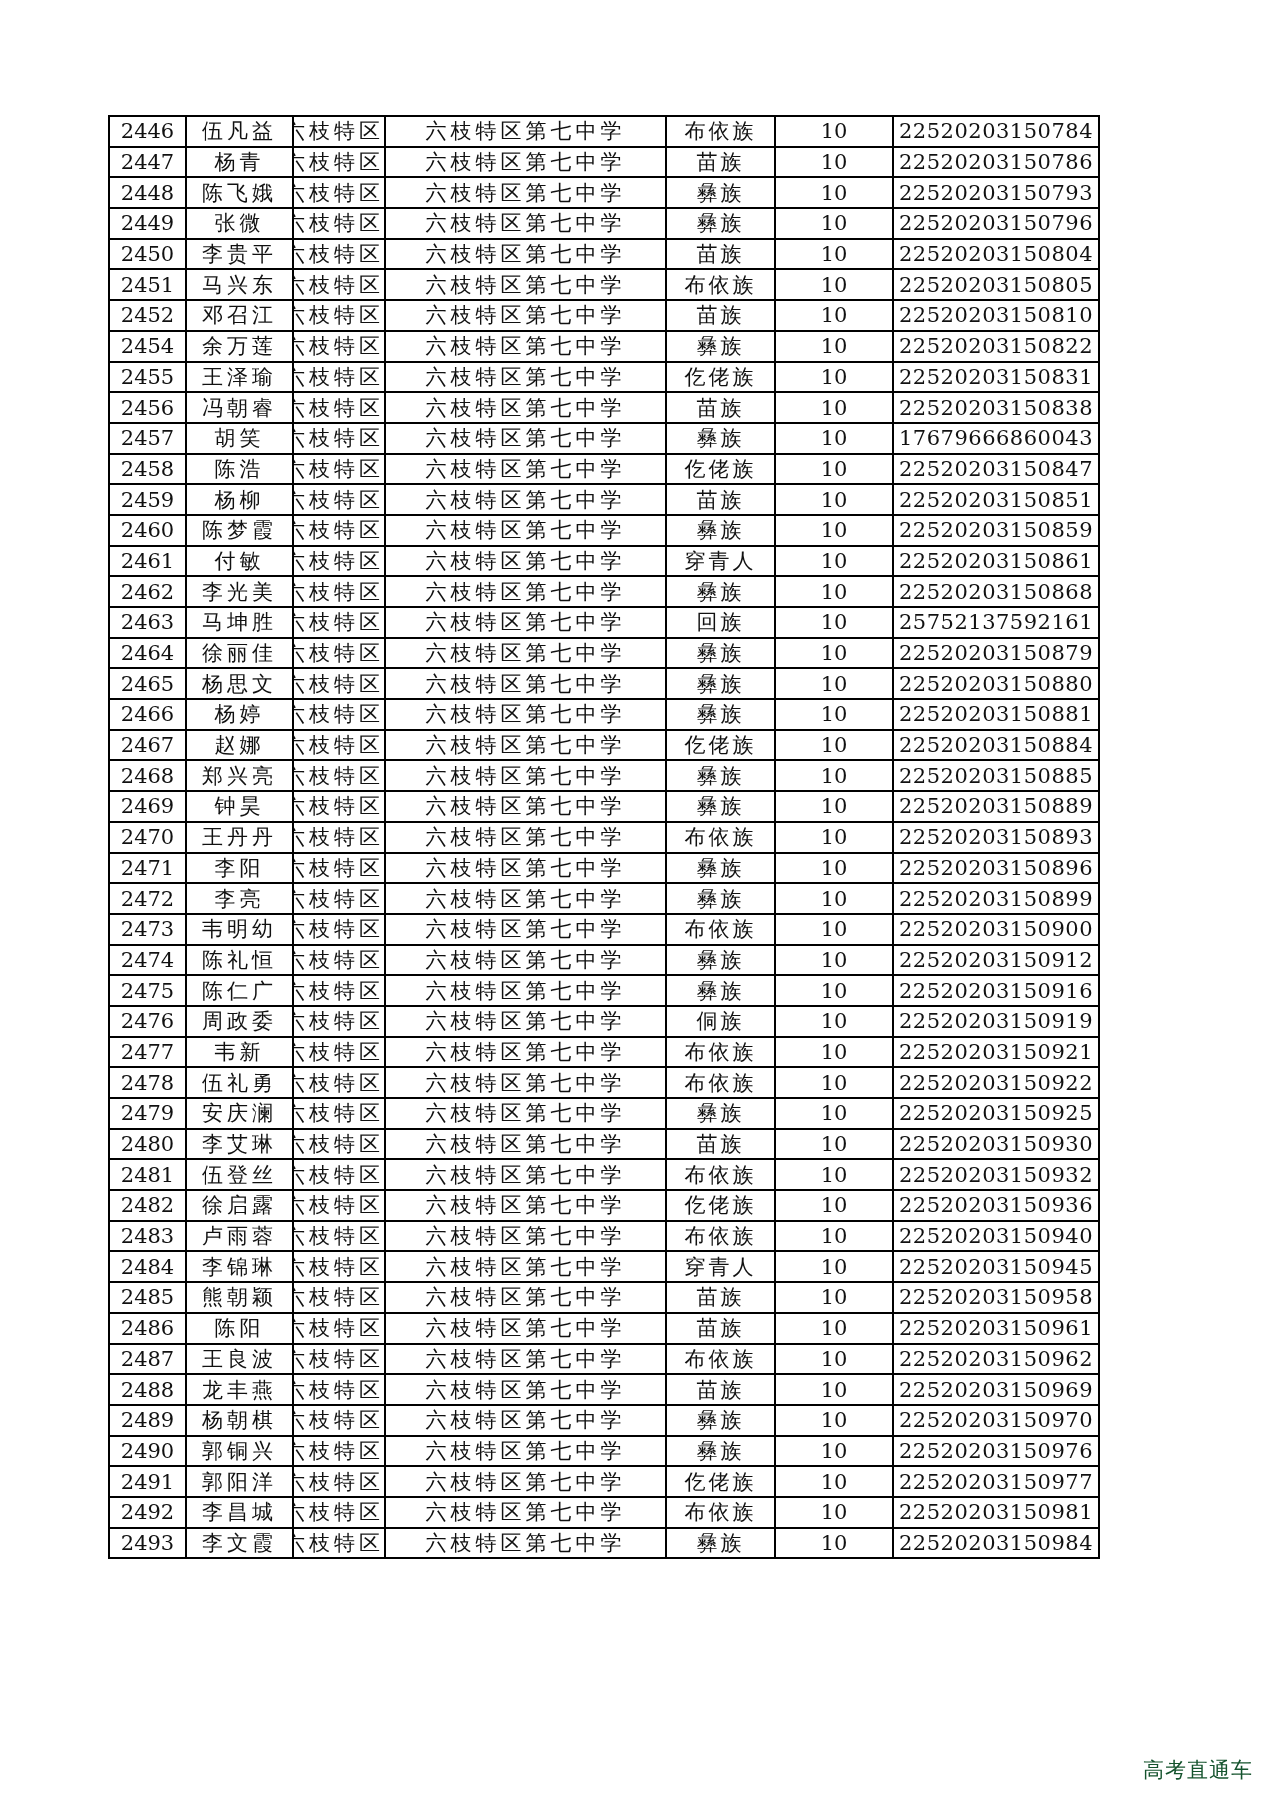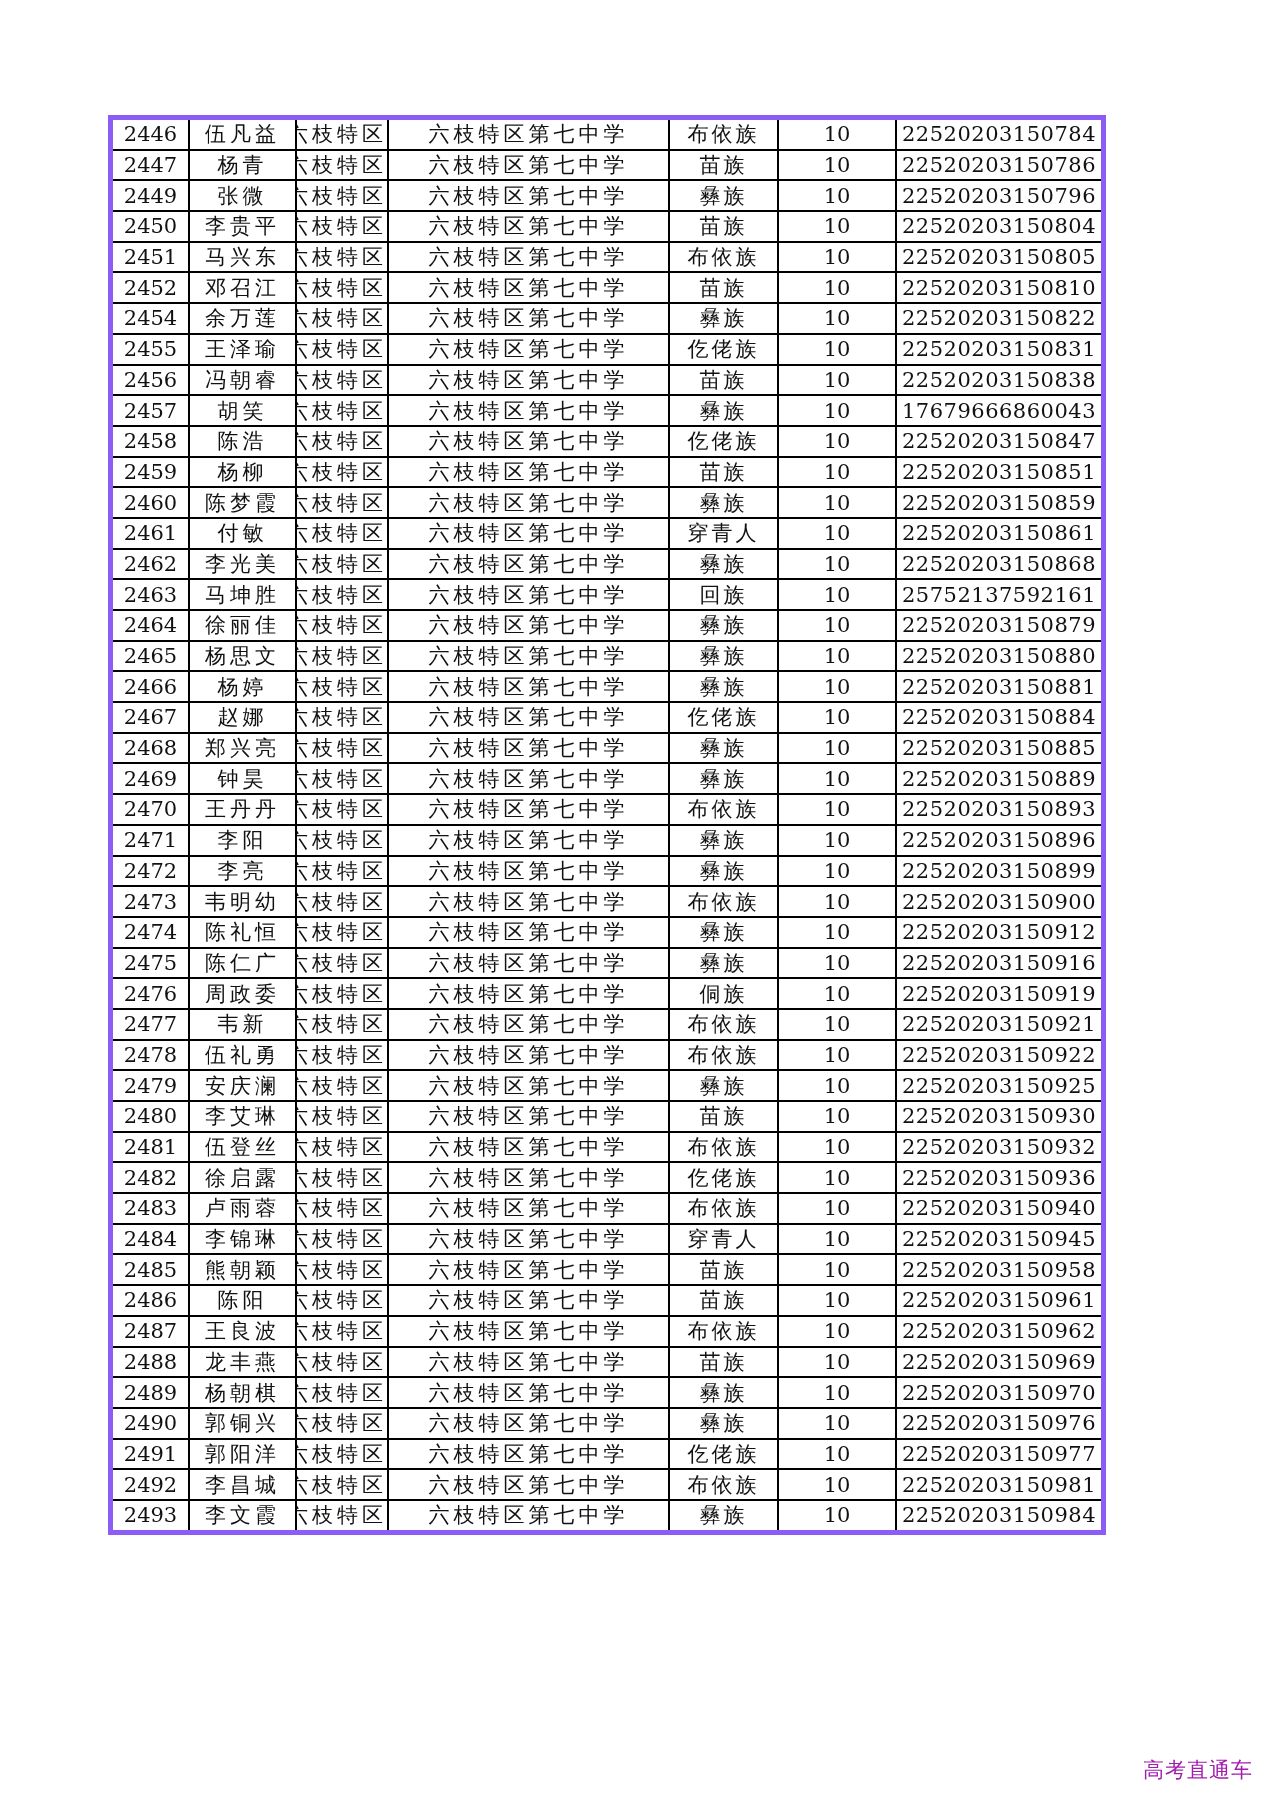--- a/index.html
+++ b/index.html
@@ -1,29 +1,29 @@
 <!DOCTYPE html>
 <html><head>
 <meta charset="utf-8">
 <style>
   html, body { margin: 0; padding: 0; background: #ffffff; }
   body { width: 1280px; height: 1810px; position: relative; overflow: hidden;
          font-family: "DejaVu Serif", "Liberation Serif", serif; color: #111; }
   table.roster { position: absolute; left: 108px; top: 115px; border-collapse: collapse;
-                 table-layout: fixed; border: 5px solid #8b5cf6; }
+                 table-layout: fixed; border: 2px solid #8b5cf6; }
   table.roster td { border: 2px solid #000; height: 28.7px; padding: 0; font-size: 21px;
                     text-align: center; white-space: nowrap; overflow: hidden; line-height: 28px; }
   td.c-no { width: 75px; letter-spacing: 0px; }
   td.c-name { width: 105px; letter-spacing: 4px; }
   td.c-dist { width: 83px; text-align: left; letter-spacing: 4px; text-indent: -10px; border-right-width: 3px; }
   td.c-school { width: 279px; letter-spacing: 4px; }
   td.c-eth { width: 107px; letter-spacing: 3px; }
   td.c-grade { width: 116px; }
   td.c-id { width: 204px; letter-spacing: 0.5px; }
-  .watermark { position: absolute; left: 1143px; top: 1756px; font-size: 21px; color: #a21caf;
+  .watermark { position: absolute; left: 1143px; top: 1756px; font-size: 21px; color: #14532d;
                font-family: "DejaVu Sans", "Liberation Sans", sans-serif; letter-spacing: 1px; }
 </style>
 </head>
 <body>
 
 <table class="roster">
   <tbody id="roster-body">
       <tr>
         <td class="c-no">2446</td>
         <td class="c-name">伍凡益</td>
@@ -36,20 +36,29 @@
       <tr>
         <td class="c-no">2447</td>
         <td class="c-name">杨青</td>
         <td class="c-dist">六枝特区</td>
         <td class="c-school">六枝特区第七中学</td>
         <td class="c-eth">苗族</td>
         <td class="c-grade">10</td>
         <td class="c-id">22520203150786</td>
       </tr>
       <tr>
+        <td class="c-no">2448</td>
+        <td class="c-name">陈飞娥</td>
+        <td class="c-dist">六枝特区</td>
+        <td class="c-school">六枝特区第七中学</td>
+        <td class="c-eth">彝族</td>
+        <td class="c-grade">10</td>
+        <td class="c-id">22520203150793</td>
+      </tr>
+      <tr>
         <td class="c-no">2449</td>
         <td class="c-name">张微</td>
         <td class="c-dist">六枝特区</td>
         <td class="c-school">六枝特区第七中学</td>
         <td class="c-eth">彝族</td>
         <td class="c-grade">10</td>
         <td class="c-id">22520203150796</td>
       </tr>
       <tr>
         <td class="c-no">2450</td>

